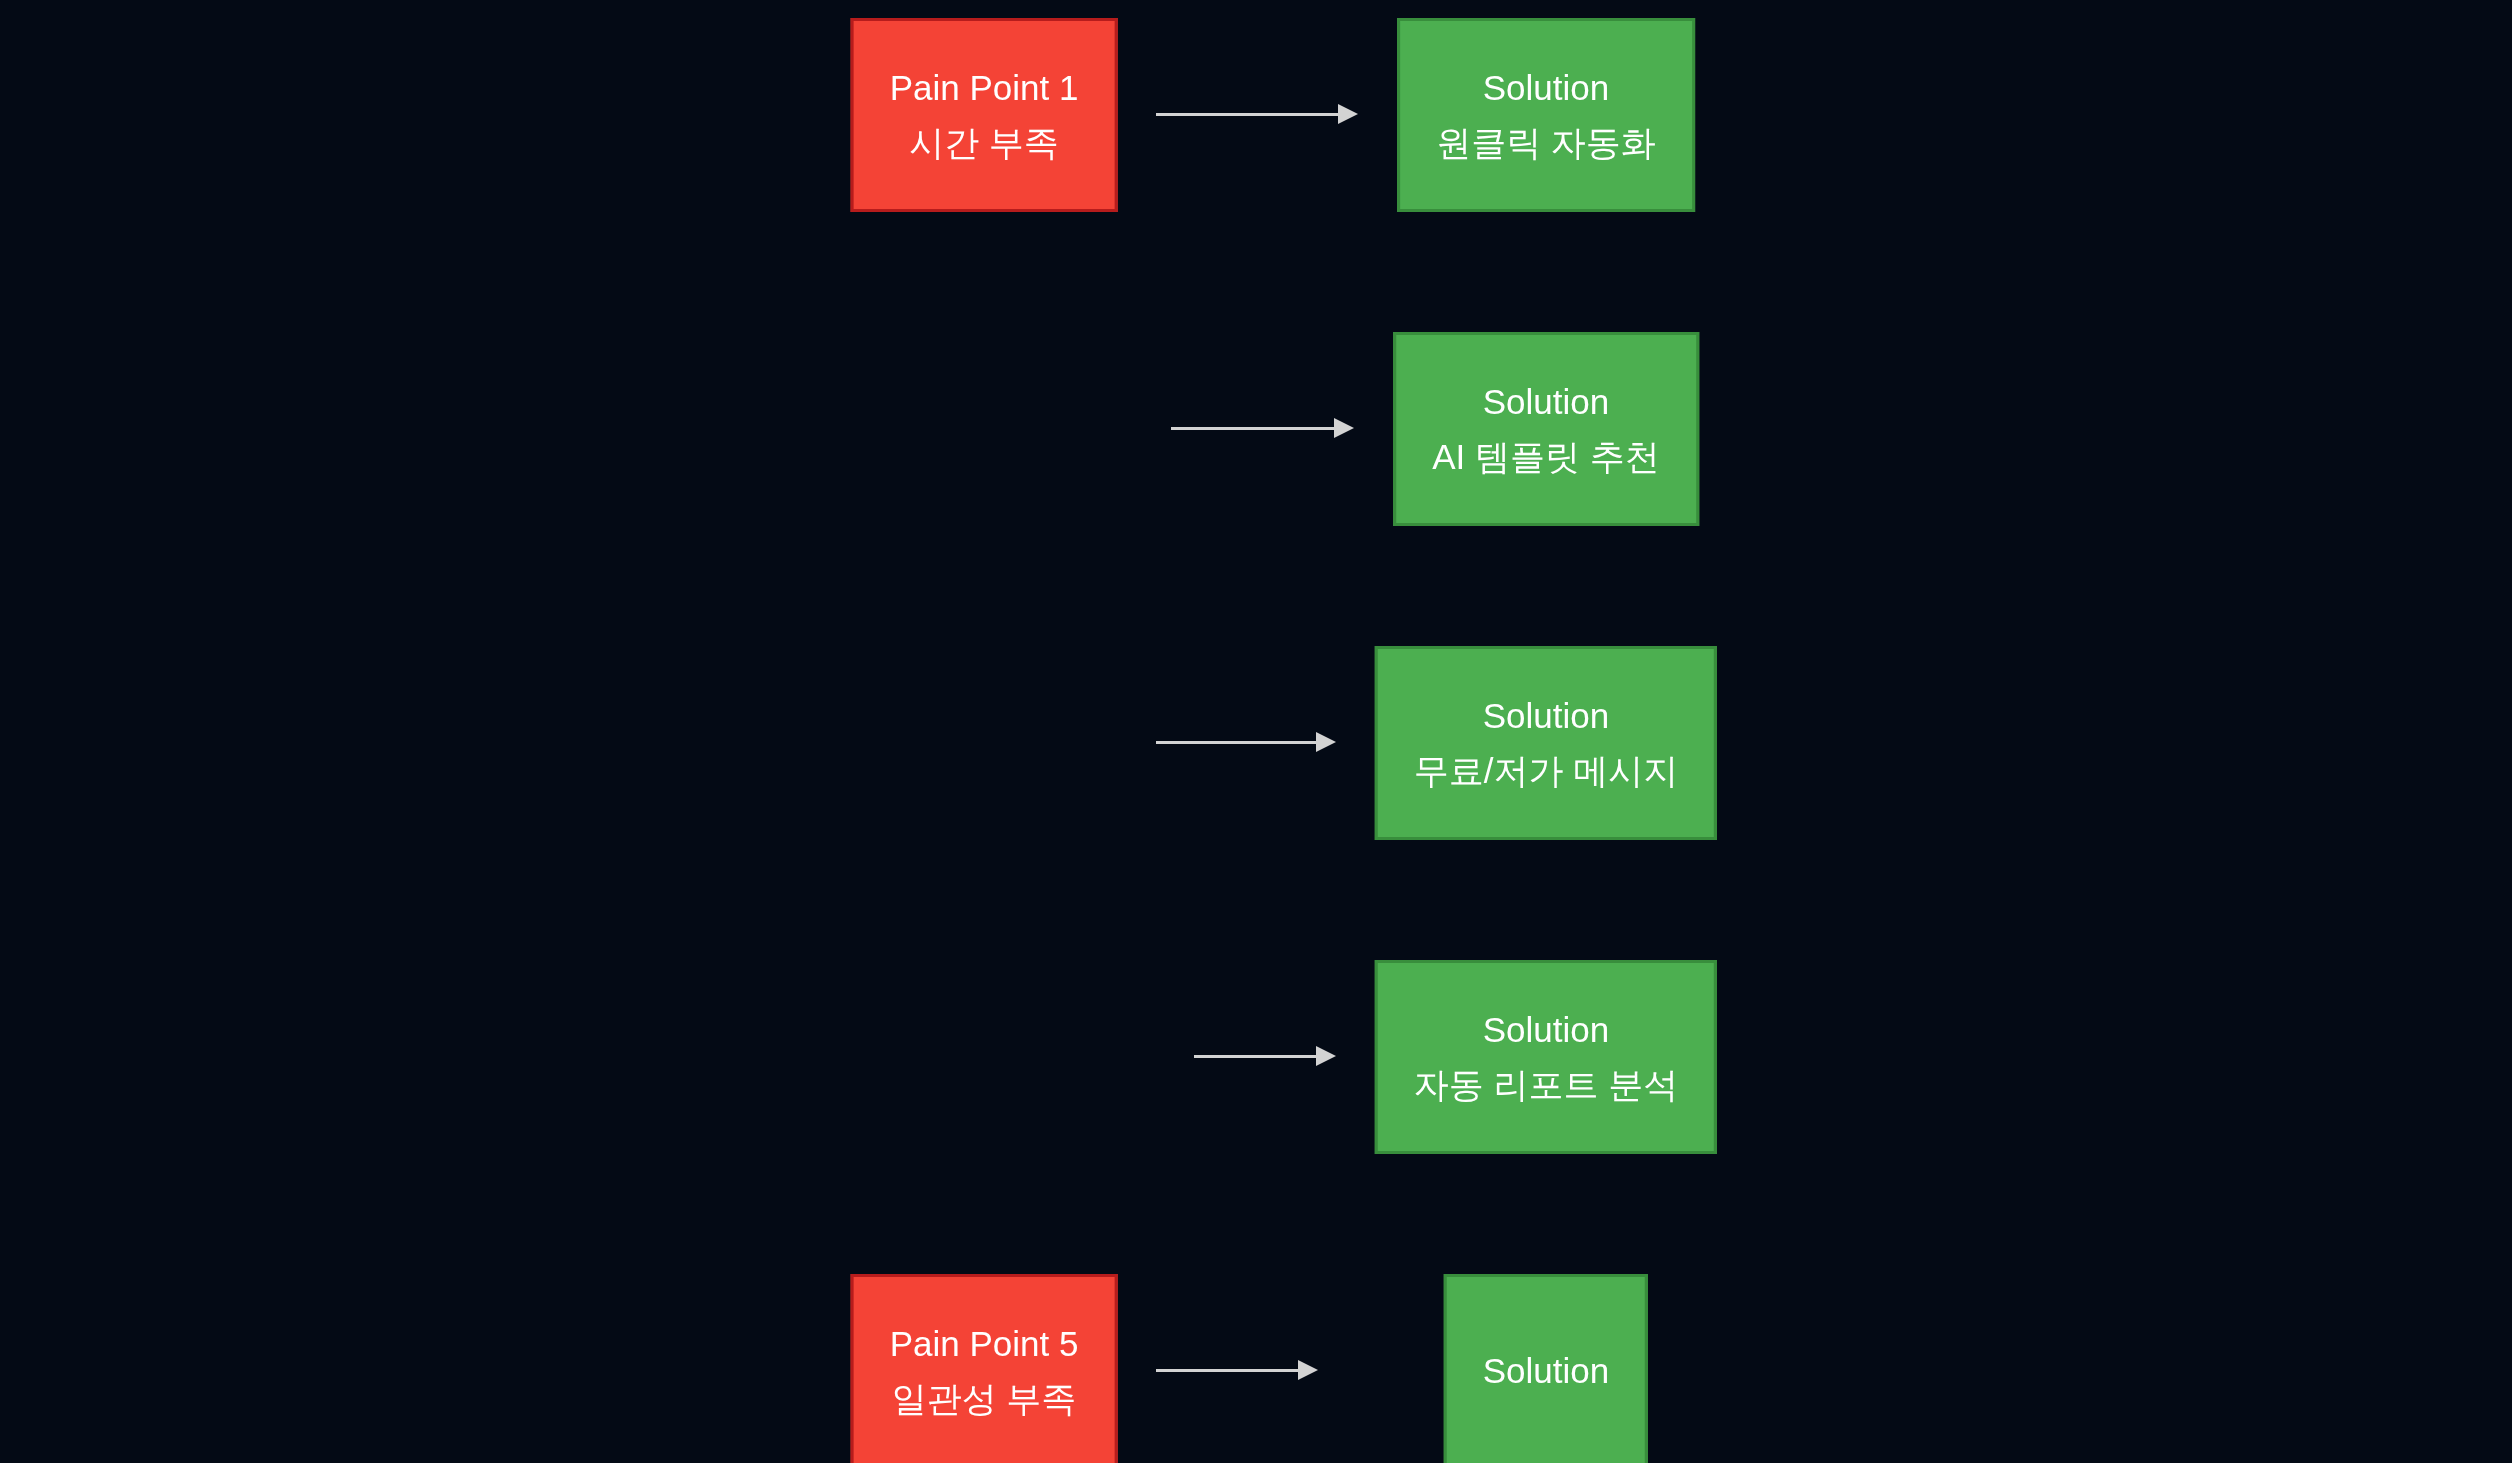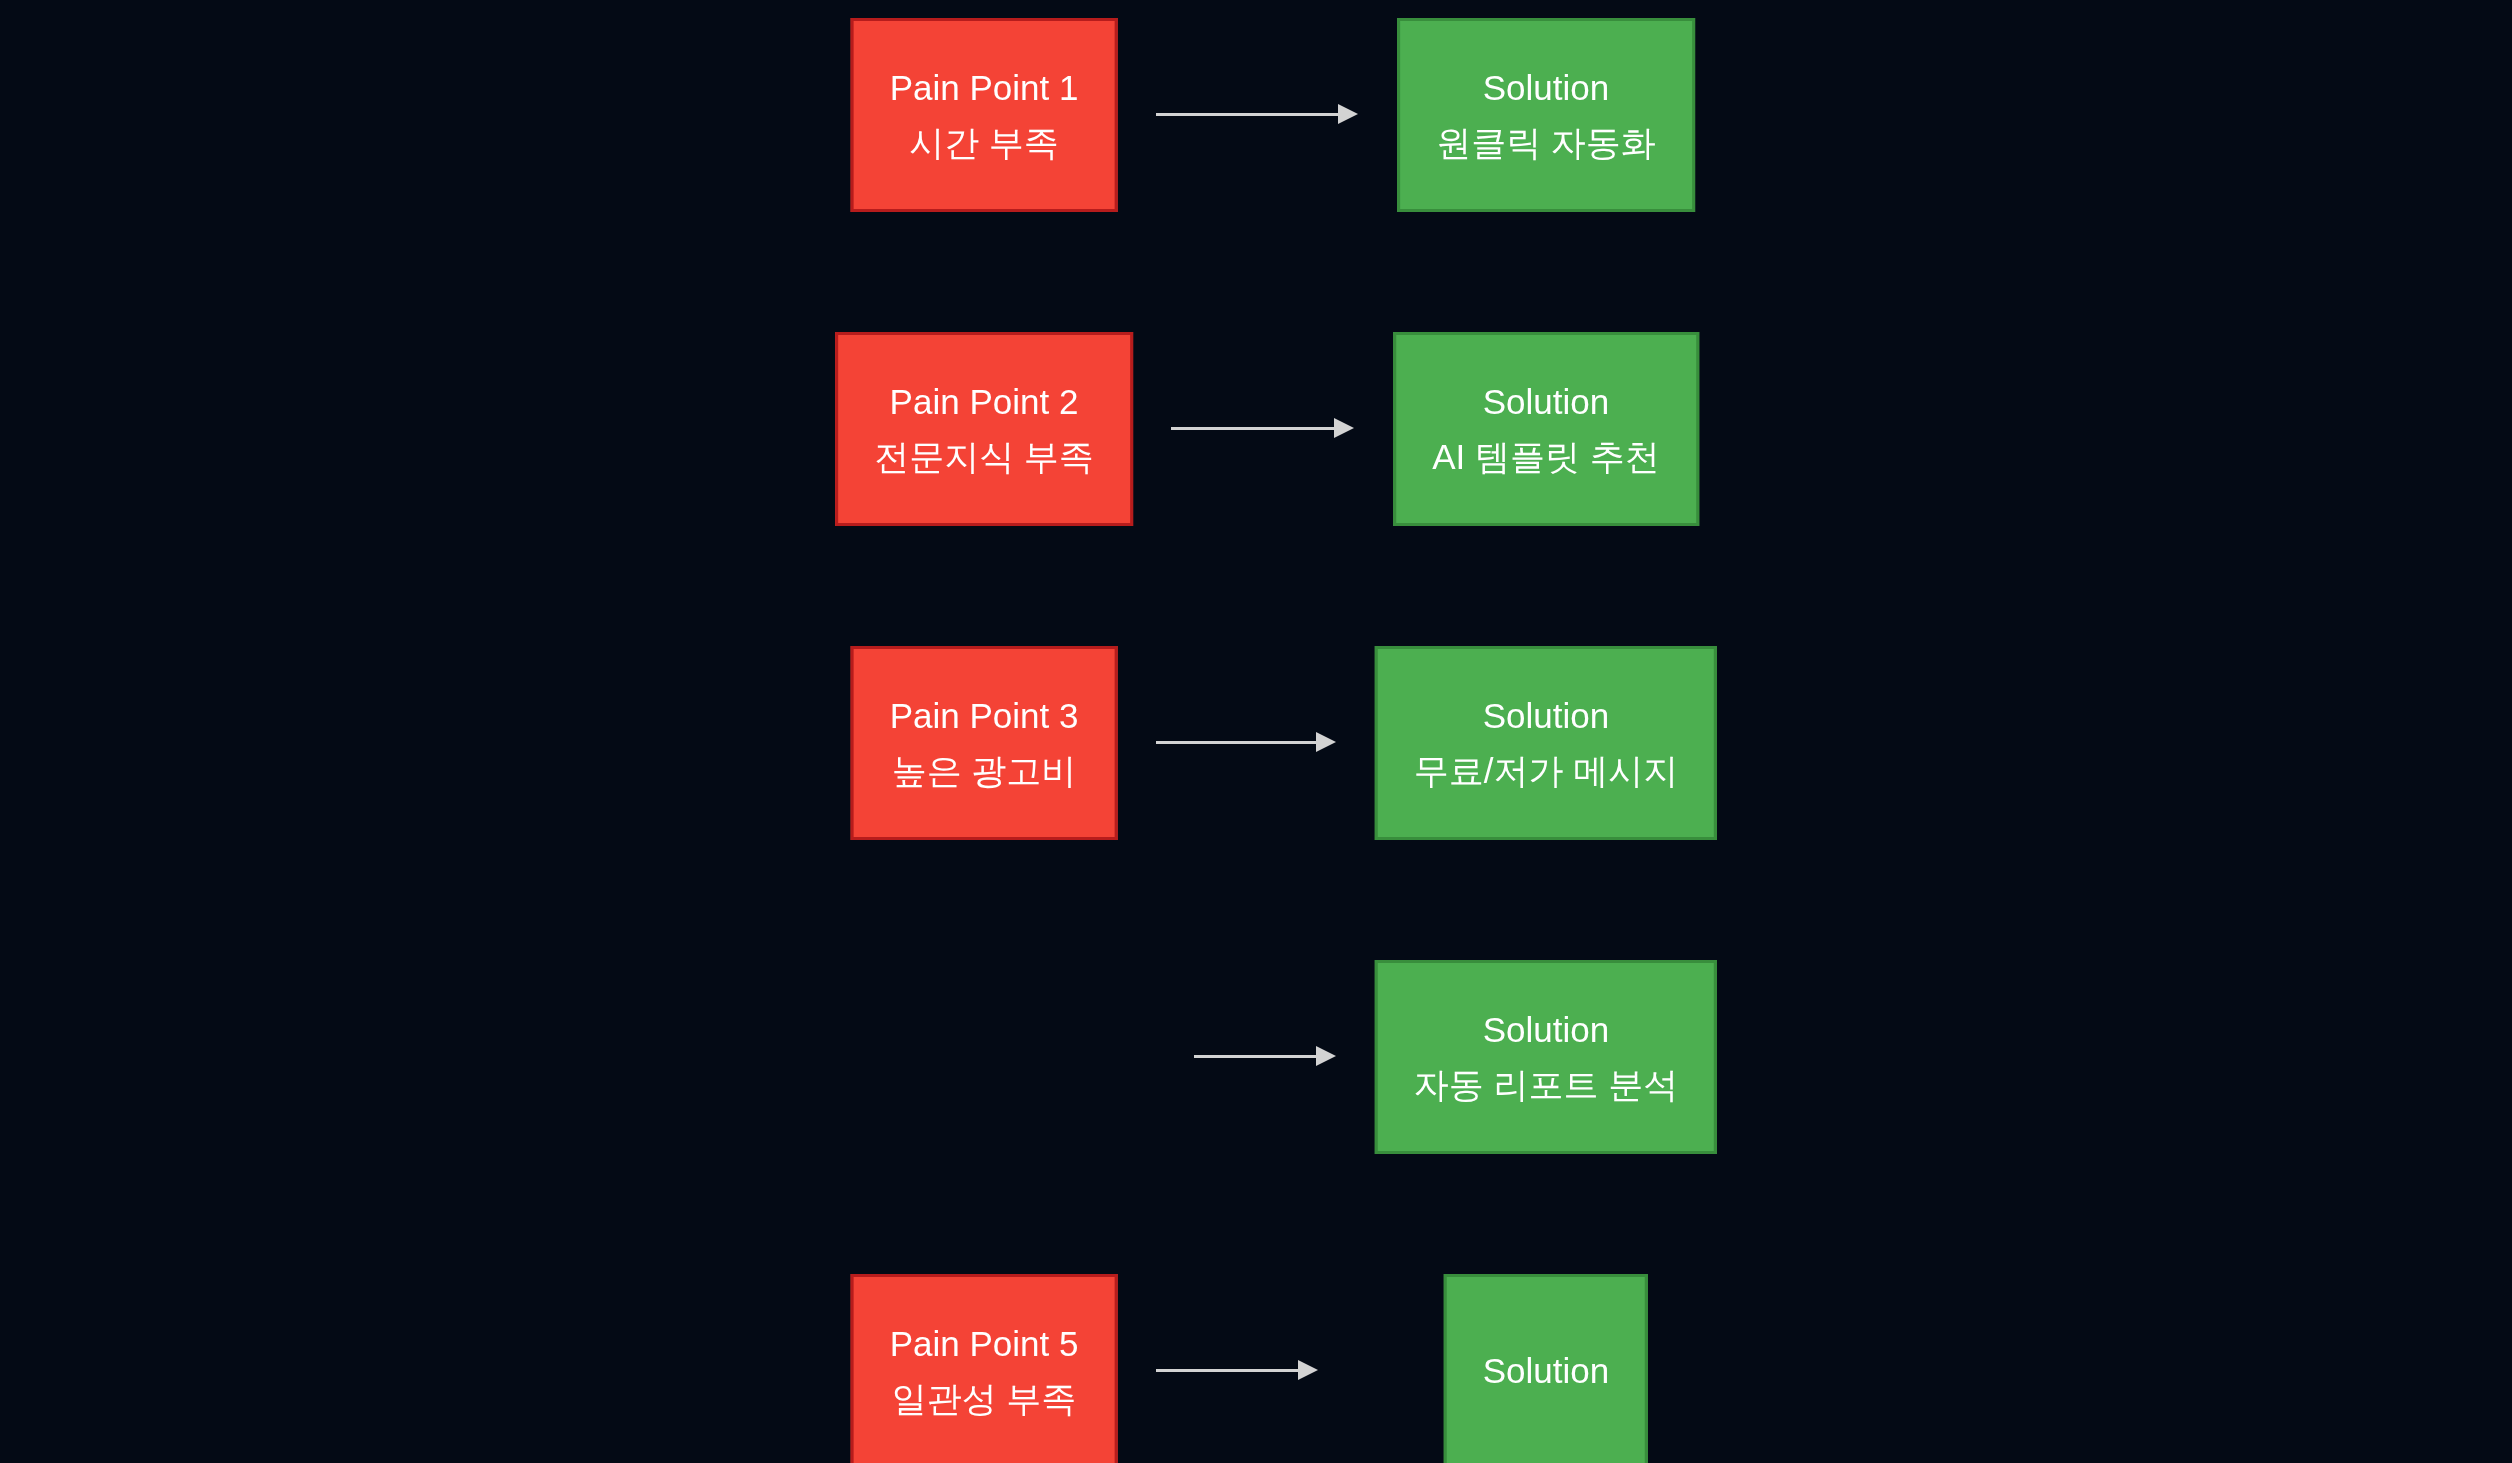--- a/index.html
+++ b/index.html
@@ -84,36 +84,28 @@
       <div class="line">시간 부족</div>
     </div>
     <div class="arrow" style="left: 1156px; width: 182px;"></div>
     <div class="node solution">
       <div class="line">Solution</div>
       <div class="line">원클릭 자동화</div>
     </div>
   </div>
 
   <div class="row">
-    <div class="node pain">
-      <div class="line">Pain Point 2</div>
-      <div class="line">전문지식 부족</div>
-    </div>
     <div class="arrow" style="left: 1171px; width: 163px;"></div>
     <div class="node solution">
       <div class="line">Solution</div>
       <div class="line">AI 템플릿 추천</div>
     </div>
   </div>
 
   <div class="row">
-    <div class="node pain">
-      <div class="line">Pain Point 3</div>
-      <div class="line">높은 광고비</div>
-    </div>
     <div class="arrow" style="left: 1156px; width: 160px;"></div>
     <div class="node solution">
       <div class="line">Solution</div>
       <div class="line">무료/저가 메시지</div>
     </div>
   </div>
 
   <div class="row">
     <div class="arrow" style="left: 1194px; width: 122px;"></div>
     <div class="node solution">

